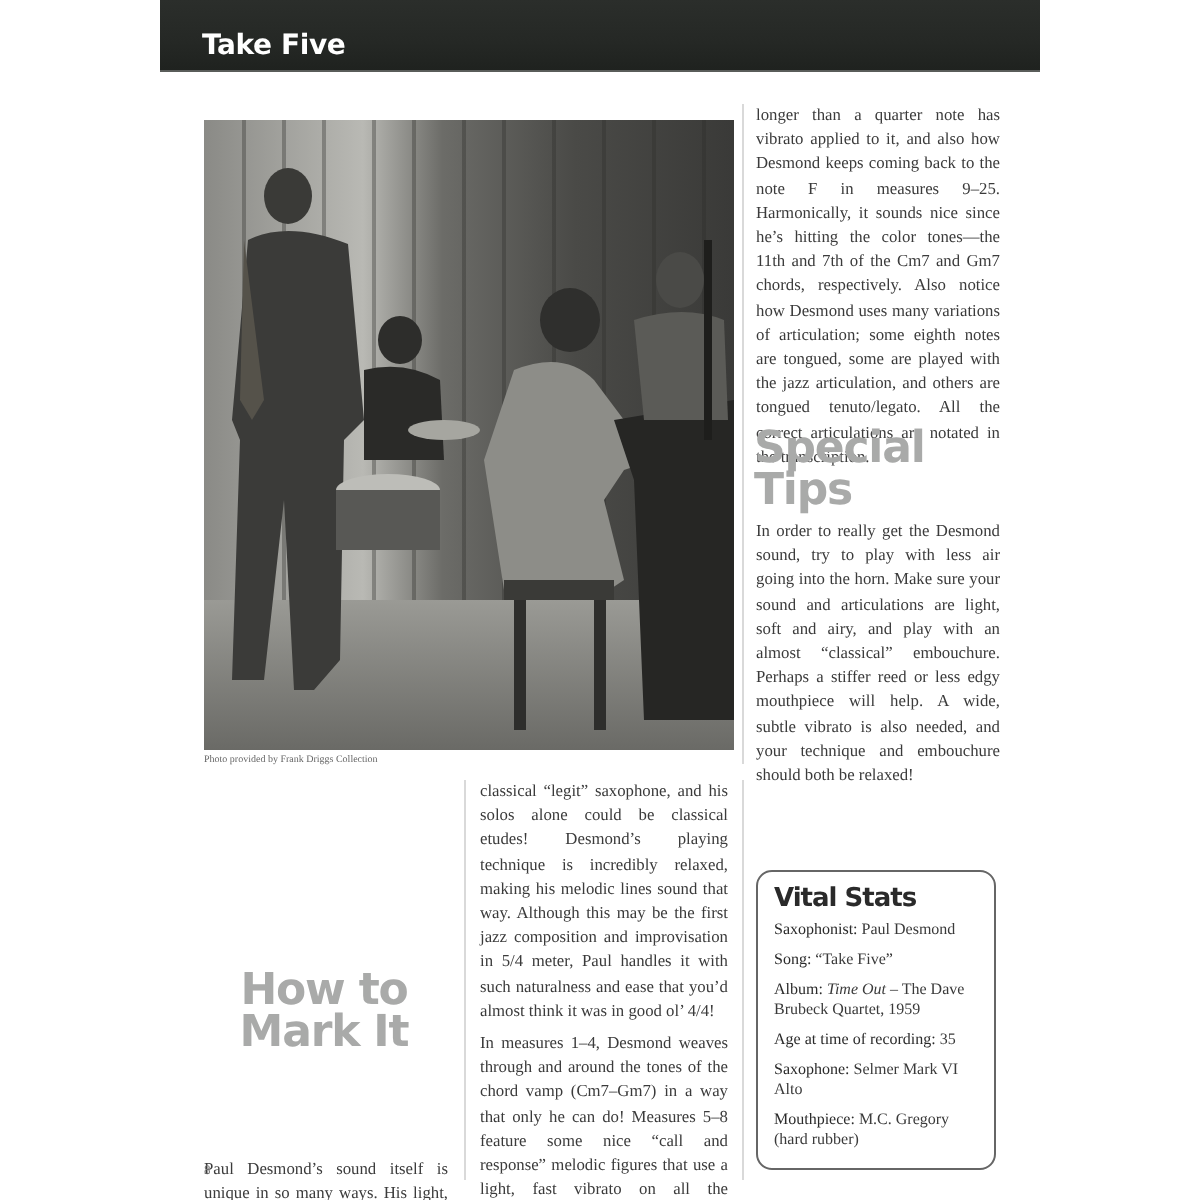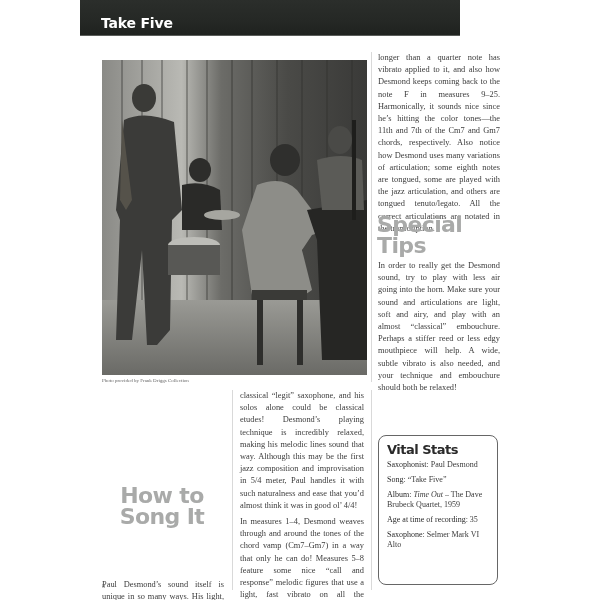--- a/index.html
+++ b/index.html
@@ -2,21 +2,21 @@
 <html><head>
   <meta charset="utf-8">
   <style>
     * { box-sizing: border-box; margin: 0; padding: 0; }
     html, body { width: 600px; height: 600px; background: #ffffff; overflow: hidden; }
     body { position: relative; font-family: "Liberation Serif", serif; color: #3a3a3a; }
 
     .page { position: absolute; left: 80px; top: 0; width: 440px; height: 600px; background: #fff; }
 
     .header-bar {
-      position: absolute; left: 0; top: 0; width: 380px; height: 36px;
+      position: absolute; left: 0; top: 0; width: 440px; height: 36px;
       background: linear-gradient(180deg, #2b2e2b 0%, #252825 60%, #1f221f 100%);
       border-bottom: 1px solid #5a5d5a;
     }
     .header-title {
       position: absolute; left: 21px; top: 15px;
       font-family: "DejaVu Sans", sans-serif; font-weight: bold;
       font-size: 14px; color: #ffffff; letter-spacing: -0.2px;
     }
 
     .photo-frame {
@@ -122,21 +122,21 @@
   </div>
 
   <div class="photo-credit">Photo provided by Frank Driggs Collection</div>
 
   <div class="col-divider" style="left:291px; top:52px; height:330px;"></div>
   <div class="col-divider" style="left:152px; top:390px; height:200px;"></div>
   <div class="col-divider" style="left:291px; top:390px; height:200px;"></div>
 
   <div class="section-heading" style="left:21px; top:485px; width:122px;text-align:center;">
     <div>How to</div>
-    <div>Song It</div>
+    <div>Mark It</div>
   </div>
   <div class="body-text" style="left:22px; top:531px; width:122px;margin-top:48px;">
     <p>Paul Desmond’s sound itself is unique in so many ways. His light, airy tone is smooth with a very light, but wide vibrato. His playing is almost like</p>
   </div>
 
   <div class="body-text" style="left:160px; top:390px; width:124px;">
     <p>classical “legit” saxophone, and his solos alone could be classical etudes! Desmond’s playing technique is incredibly relaxed, making his melodic lines sound that way. Although this may be the first jazz composition and improvisation in 5/4 meter, Paul handles it with such naturalness and ease that you’d almost think it was in good ol’ 4/4!</p>
     <p>In measures 1–4, Desmond weaves through and around the tones of the chord vamp (Cm7–Gm7) in a way that only he can do! Measures 5–8 feature some nice “call and response” melodic figures that use a light, fast vibrato on all the downbeat Cs. Notice how any note value</p>
   </div>
 
@@ -167,16 +167,20 @@
       <span>– The Dave Brubeck Quartet, 1959</span>
     </div>
     <div class="vital-row">
       <span class="vital-label">Age at time of recording:</span>
       <span>35</span>
     </div>
     <div class="vital-row">
       <span class="vital-label">Saxophone:</span>
       <span>Selmer Mark VI Alto</span>
     </div>
+    <div class="vital-row">
+      <span class="vital-label">Mouthpiece:</span>
+      <span>M.C. Gregory (hard rubber)</span>
+    </div>
   </div>
 
   <div class="page-number">8</div>
 </div>
 
 </body></html>

